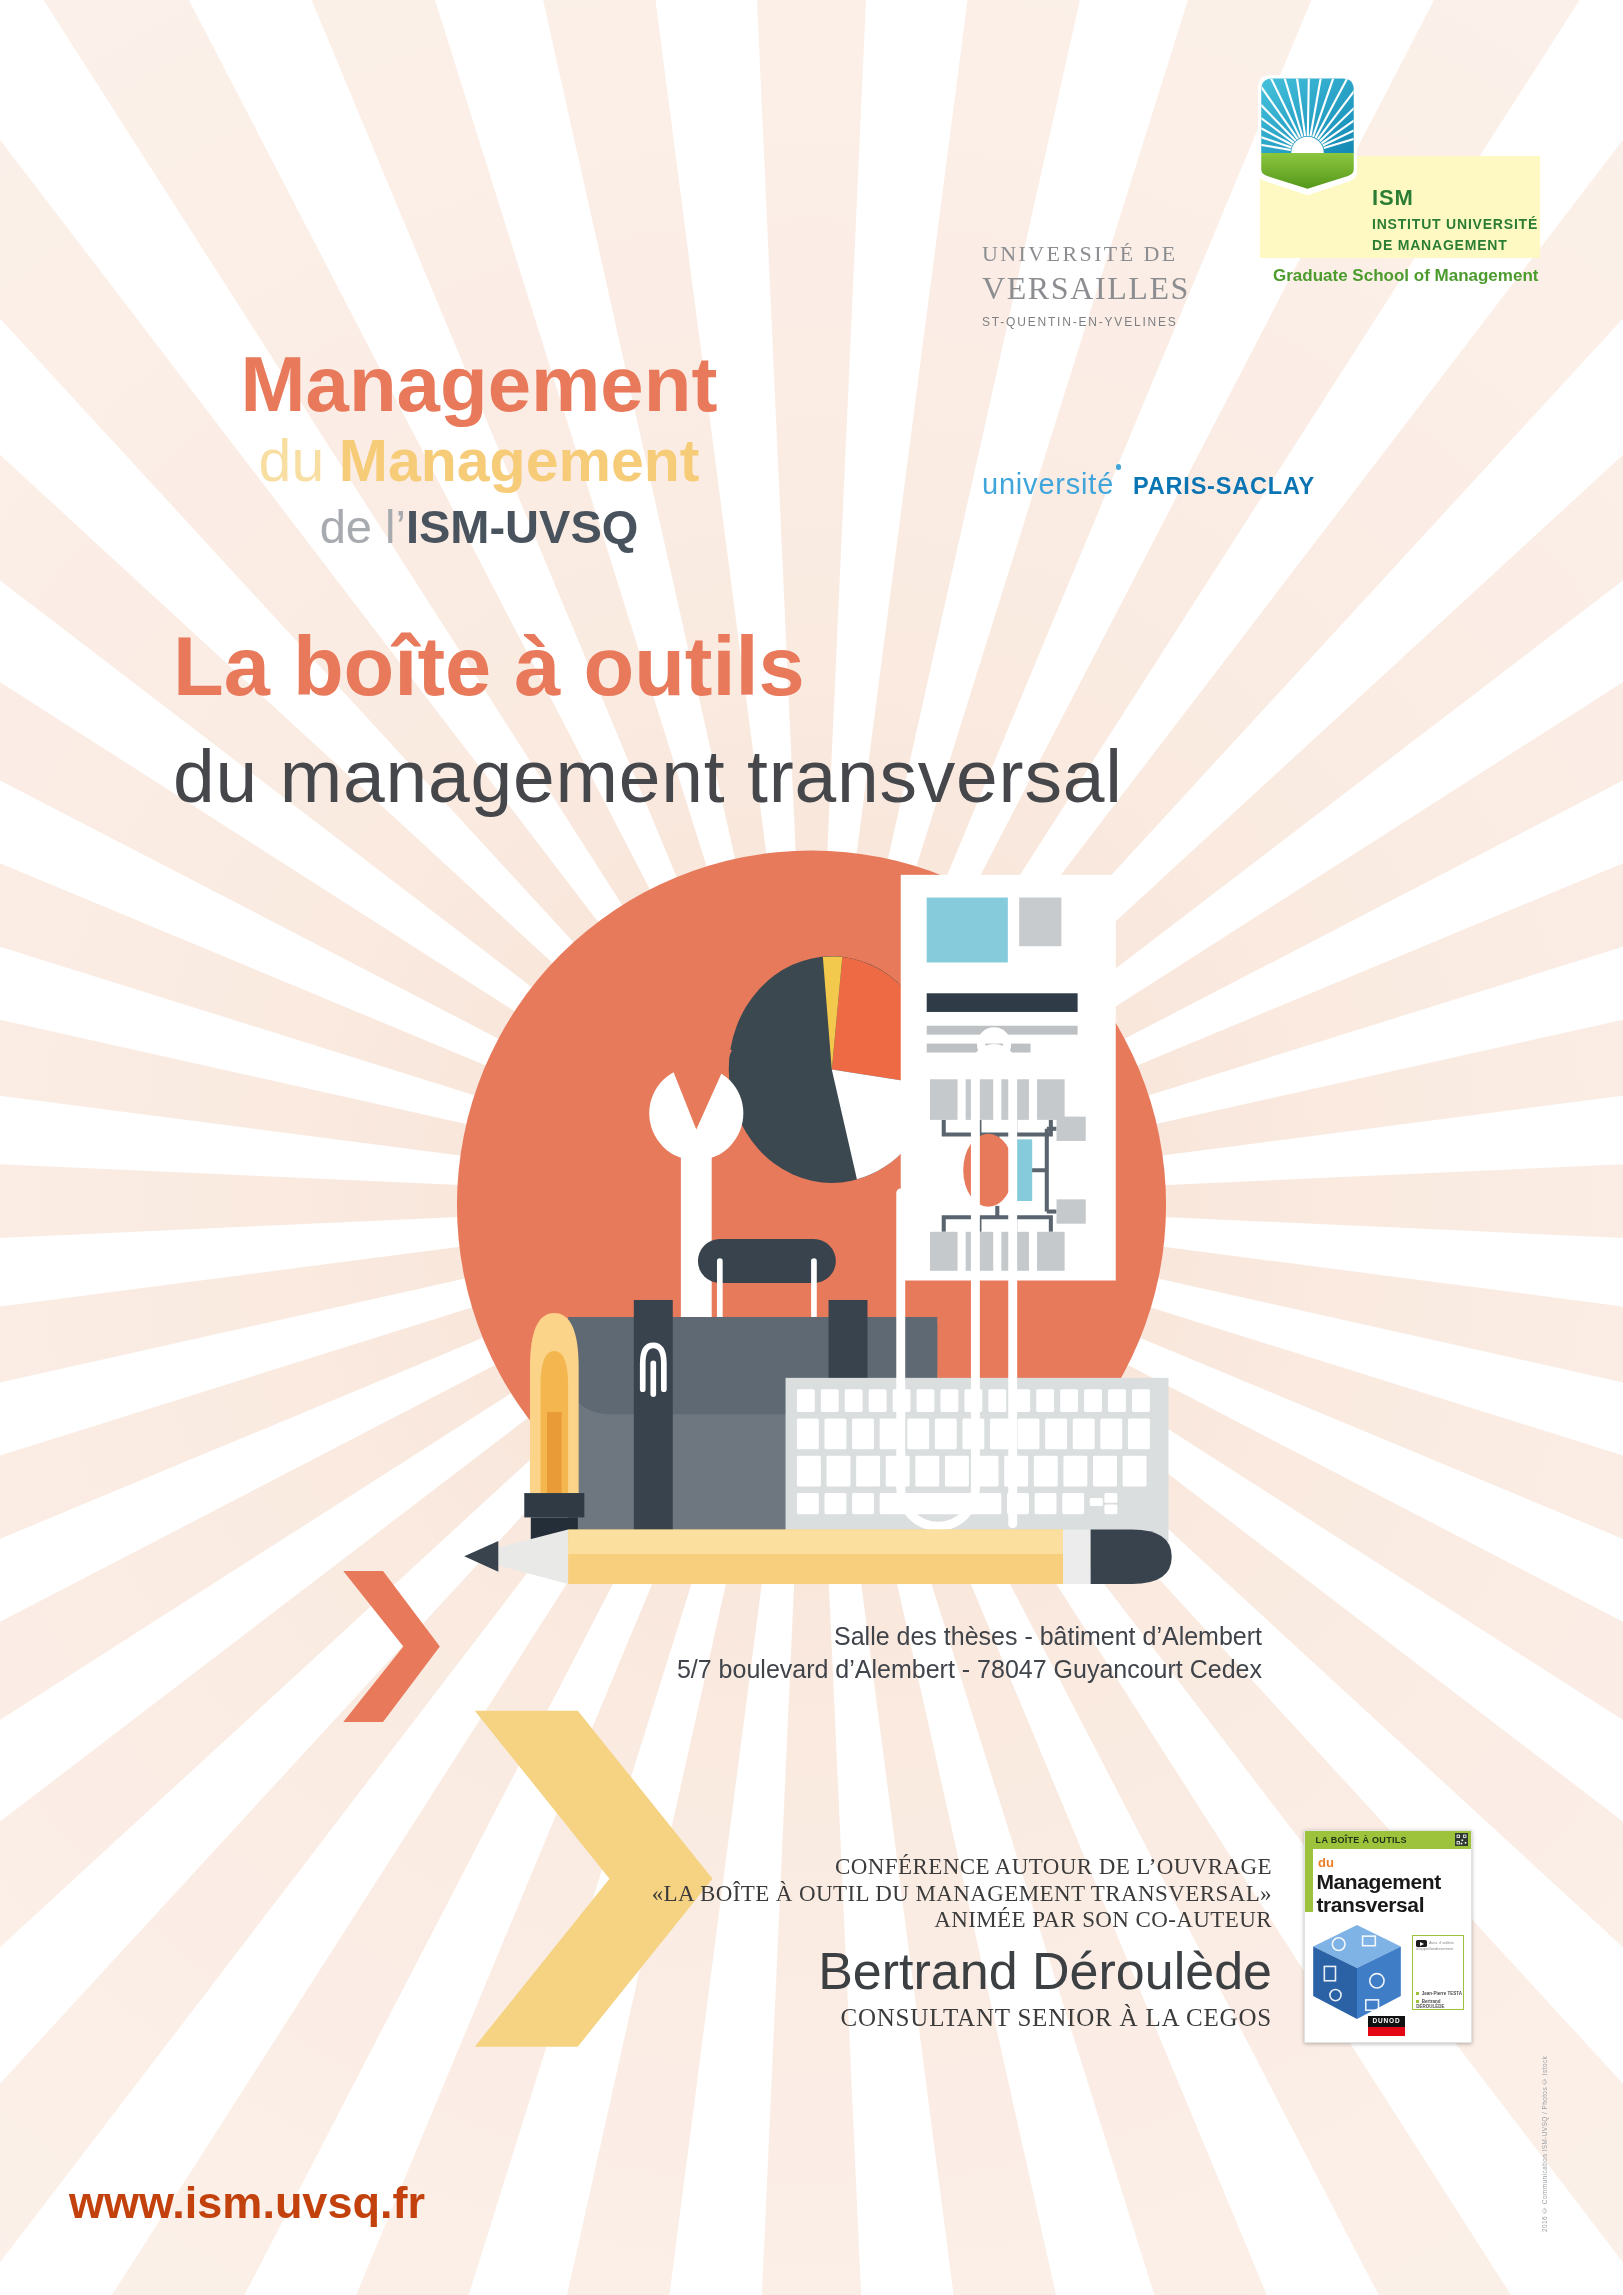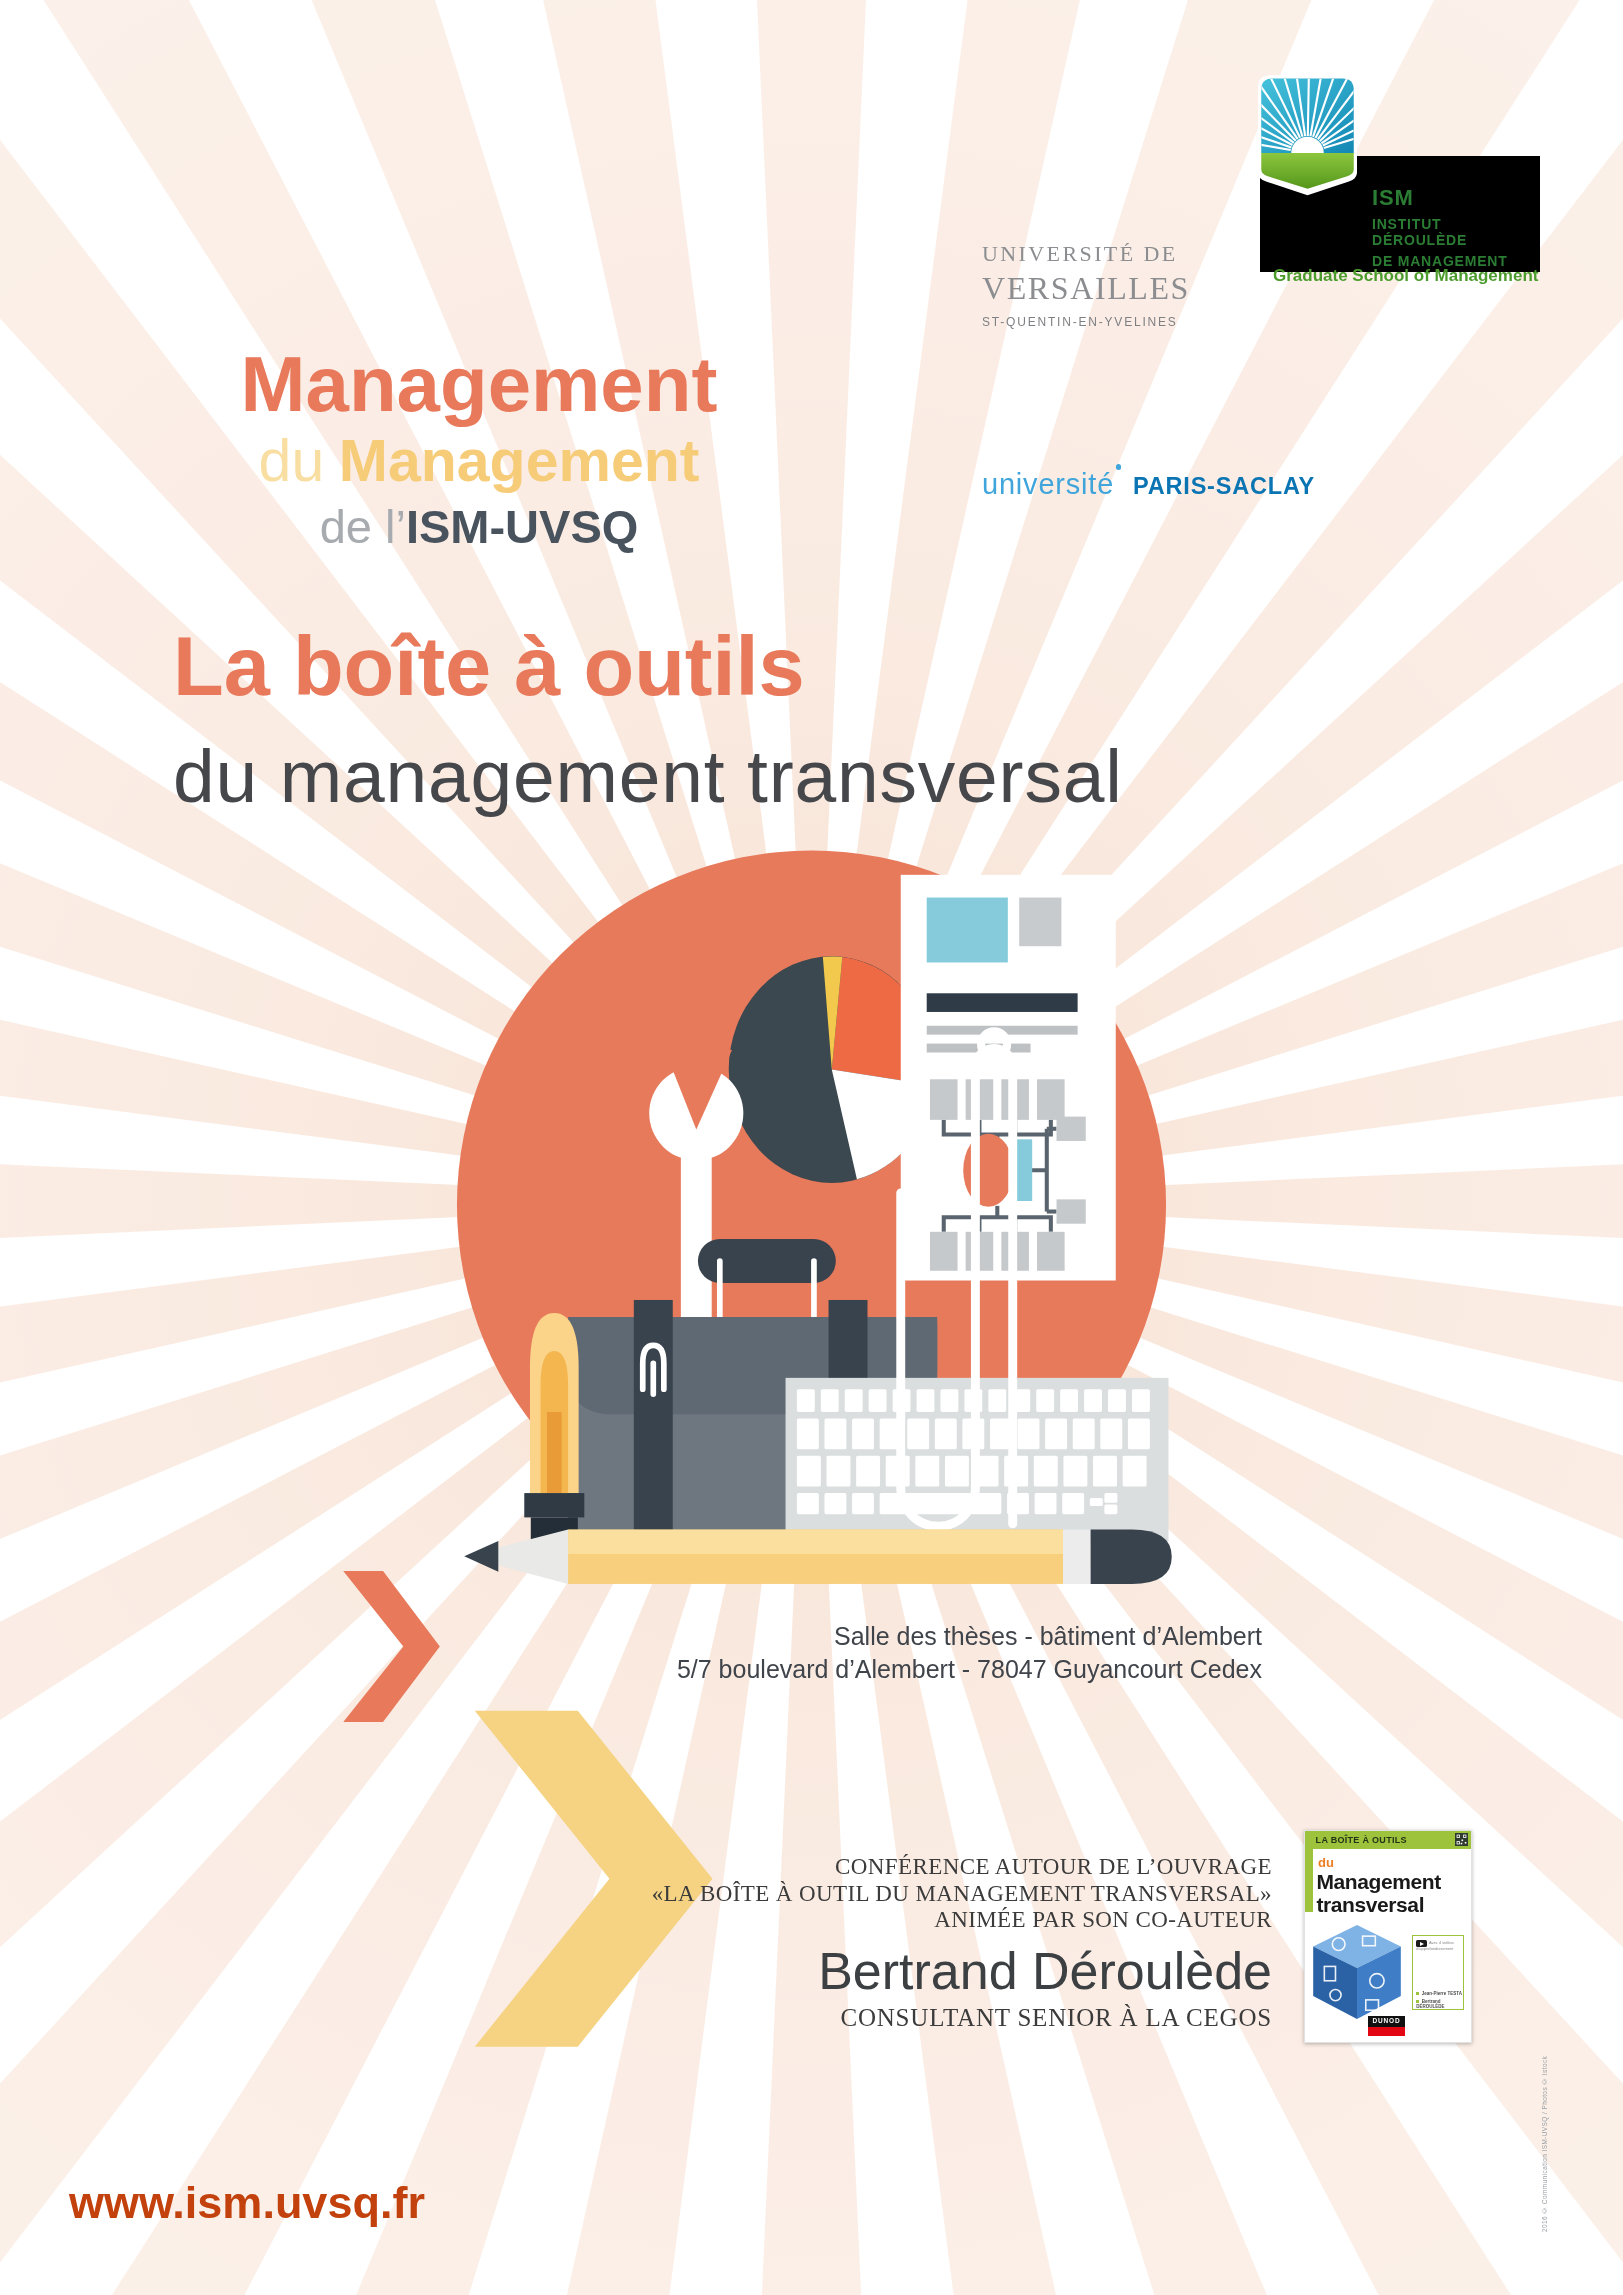--- a/index.html
+++ b/index.html
@@ -11,21 +11,21 @@
 
   
   .rays { position: absolute; left: 0; top: 0; width: 1623px; height: 2295px; }
 
   
   .uvsq-block { left: 982px; top: 229px; width: 203px; color: #8B8D90; }
   .uvsq-l1 { font-family: "Liberation Serif", serif; font-size: 22px; letter-spacing: 2.4px; margin-top: 12px; }
   .uvsq-l2 { font-family: "Liberation Serif", serif; font-size: 32px; letter-spacing: 1.6px; margin-top: 3.2px; }
   .uvsq-l3 { font-size: 12px; letter-spacing: 1.8px; color: #7D7F82; margin-top: 8px; }
 
-  .ism-box { left: 1260px; top: 156px; width: 280px; height: 116px; background: #000000; }
+  .ism-box { left: 1260px; top: 156px; width: 280px; height: 102px; background: #fef9c3; }
   .ism-box-inner { position: absolute; left: 112px; top: 29px; color: #2B7D34; }
   .ism-acronym { font-size: 22px; font-weight: 700; letter-spacing: 0.8px; }
   .ism-line { font-size: 14px; font-weight: 700; letter-spacing: 0.8px; margin-top: 4.9px; }
   .ism-shield { left: 1258px; top: 75px; width: 99px; height: 122px; }
   .ism-subtitle { left: 1273px; top: 266px; font-size: 17px; color: #4C9B2D; font-weight: 700; }
 
   .saclay { left: 982px; top: 464px; white-space: nowrap; }
   .saclay-w1 { font-size: 29px; color: #3FA5DB; font-weight: 400; letter-spacing: 0.8px; }
   .saclay-dot { display:inline-block; width:5.7px; height:5.7px; border-radius:50%; background:#3FA5DB; vertical-align: 24px; margin-left:1.6px; }
   .saclay-w2 { font-size: 23.5px; color: #0B75B3; font-weight: 700; letter-spacing: 0.8px; margin-left: 8px; }
@@ -147,21 +147,21 @@
 
   <div class="abs uvsq-block">
     <div class="uvsq-l1">UNIVERSITÉ DE</div>
     <div class="uvsq-l2">VERSAILLES</div>
     <div class="uvsq-l3">ST-QUENTIN-EN-YVELINES</div>
   </div>
 
   <div class="abs ism-box">
     <div class="ism-box-inner">
       <div class="ism-acronym">ISM</div>
-      <div class="ism-line">INSTITUT DÉROULÈDE</div>
+      <div class="ism-line">INSTITUT UNIVERSITÉ</div>
       <div class="ism-line">DE MANAGEMENT</div>
     </div>
   </div>
   <svg class="abs ism-shield" viewBox="0 0 122 150">
     <defs>
       <linearGradient id="tg" x1="0" y1="0" x2="1" y2="1">
         <stop offset="0" stop-color="#45C2DC"></stop>
           <stop offset="1" stop-color="#1288B4"></stop>
       </linearGradient>
       <linearGradient id="gg" x1="0" y1="0" x2="0" y2="1">

